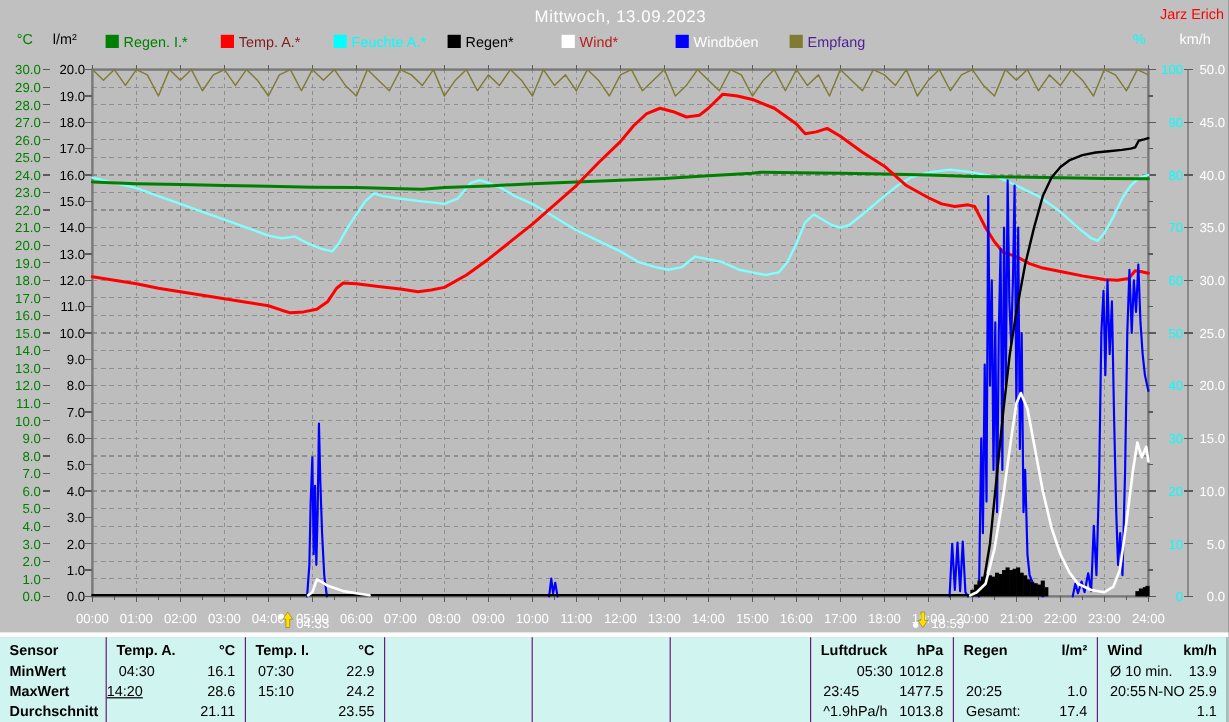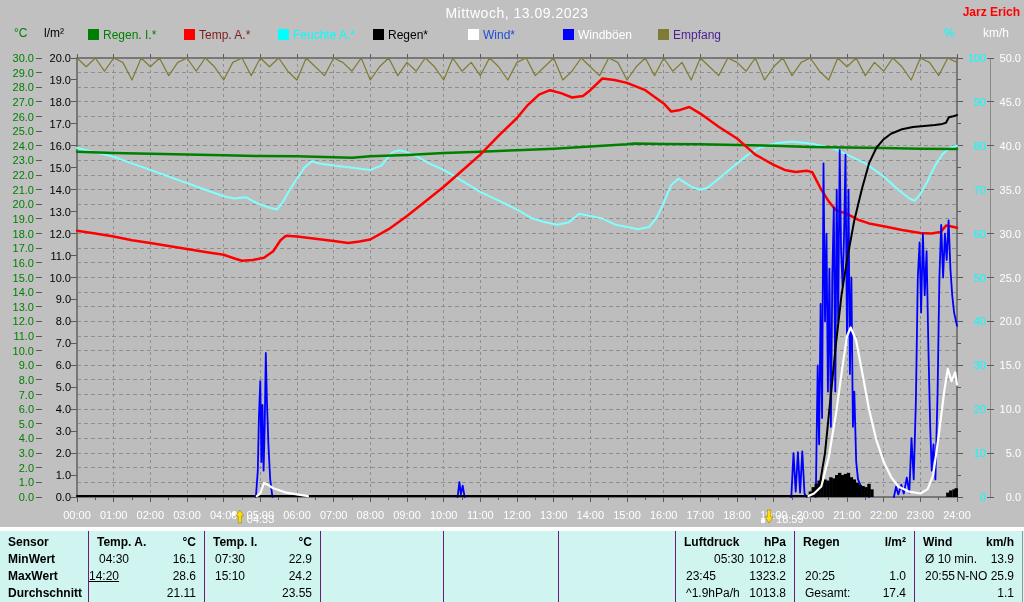--- a/index.html
+++ b/index.html
@@ -1,20 +1,20 @@
 <!DOCTYPE html>
 <html><head>
 <meta charset="utf-8">
 <style>
   html,body{margin:0;padding:0;background:#555;}
   .stage{position:relative;width:1024px;height:602px;background:#c0c0c0;
          font-family:"Liberation Sans",sans-serif;overflow:hidden;}
   .title{position:absolute;top:5px;left:77px;width:880px;text-align:center;
          color:#ffffff;font-size:14px;letter-spacing:.5px;}
-  .owner{position:absolute;top:5px;right:4px;color:#ff0000;font-size:12px;font-weight:bold;}
+  .owner{position:absolute;top:5px;right:4px;color:#ff0000;font-size:12px;font-weight:normal;}
   .axh{position:absolute;top:26px;font-size:12px;}
   .axh.c{left:14px;color:#008000;}
   .axh.lm2{left:44px;color:#000;}
   .axh.pct{left:944px;color:#00ffff;}
   .axh.kmh{left:983px;color:#ffffff;}
   #legend .li{position:absolute;top:28px;font-size:12px;white-space:nowrap;}
   #legend .sw{display:inline-block;width:11px;height:11px;vertical-align:-1px;margin-right:4px;}
   #chart-svg{position:absolute;top:0;left:0;}
   .strip{position:absolute;top:527px;left:0;width:1024px;height:4px;background:#ffffff;}
   #tbl{position:absolute;top:531px;left:0;width:1024px;height:71px;background:#d0f4f0;
@@ -33,21 +33,21 @@
   <div class="owner">Jarz Erich</div>
   <div class="axh c">°C</div>
   <div class="axh lm2">l/m²</div>
   <div class="axh pct">%</div>
   <div class="axh kmh">km/h</div>
   <div id="legend">
       <span class="li" style="left: 88px;"><span class="sw" style="background: rgb(0, 128, 0);"></span><span style="color: rgb(0, 128, 0);">Regen. I.*</span></span>
       <span class="li" style="left: 184px;"><span class="sw" style="background: rgb(255, 0, 0);"></span><span style="color: #7f1d1d;">Temp. A.*</span></span>
       <span class="li" style="left: 278px;"><span class="sw" style="background: rgb(0, 255, 255);"></span><span style="color: rgb(0, 255, 255); margin-top: 20px;">Feuchte A.*</span></span>
       <span class="li" style="left: 373px;"><span class="sw" style="background: rgb(0, 0, 0);"></span><span style="color: rgb(0, 0, 0);">Regen*</span></span>
-      <span class="li" style="left: 468px;"><span class="sw" style="background: rgb(255, 255, 255);"></span><span style="color: #1d4ed8; margin-top: 44px;">Wind*</span></span>
+      <span class="li" style="left: 468px;"><span class="sw" style="background: rgb(255, 255, 255);"></span><span style="color: #b91c1c; margin-top: 44px;">Wind*</span></span>
       <span class="li" style="left: 563px;"><span class="sw" style="background: rgb(0, 0, 255);"></span><span style="color: rgb(255, 255, 255);">Windböen</span></span>
       <span class="li" style="left: 658px;"><span class="sw" style="background: rgb(127, 123, 51);"></span><span style="color: #4c1d95;">Empfang</span></span>
     </div>
   <svg id="chart-svg" width="1024" height="530">
       <rect x="77" y="58" width="880" height="439" fill="#bdbdbd"></rect>
       <g stroke="#8f8f8f" stroke-width="1" shape-rendering="crispEdges">
         <line x1="113.66666666666666" y1="58" x2="113.66666666666666" y2="497" stroke-dasharray="3 3"></line>
         <line x1="150.33333333333331" y1="58" x2="150.33333333333331" y2="497" stroke-dasharray="3 3"></line>
         <line x1="187" y1="58" x2="187" y2="497" stroke-dasharray="3 3"></line>
         <line x1="223.66666666666666" y1="58" x2="223.66666666666666" y2="497" stroke-dasharray="3 3"></line>
@@ -464,21 +464,21 @@
       </div>
       <div class="col" style="left: 320px; width: 123px;"></div>
       <div class="col" style="left: 443px; width: 115px;"></div>
       <div class="col" style="left: 558px; width: 117px;"></div>
       <div class="col" style="left: 675px; width: 119px;">
         <div class="cell b" style="top: 4px; left: 8px;">Luftdruck</div>
         <div class="cell b" style="top: 4px; right: 8px;">hPa</div>
         <div class="cell" style="top: 21px; left: 10px; margin-left: 28px;">05:30</div>
         <div class="cell" style="top: 21px; right: 8px;">1012.8</div>
         <div class="cell" style="top: 38px; left: 10px;">23:45</div>
-        <div class="cell" style="top: 38px; right: 8px;">1323.2</div>
+        <div class="cell" style="top: 38px; right: 8px;">1477.5</div>
         <div class="cell" style="top: 55px; left: 10px;">^1.9hPa/h</div>
         <div class="cell" style="top: 55px; right: 8px;">1013.8</div>
       </div>
       <div class="col" style="left: 794px; width: 120px;">
         <div class="cell b" style="top: 4px; left: 8px;">Regen</div>
         <div class="cell b" style="top: 4px; right: 8px;">l/m²</div>
         <div class="cell" style="top: 38px; left: 10px;">20:25</div>
         <div class="cell" style="top: 38px; right: 8px;">1.0</div>
         <div class="cell" style="top: 55px; left: 10px;">Gesamt:</div>
         <div class="cell" style="top: 55px; right: 8px;">17.4</div>

